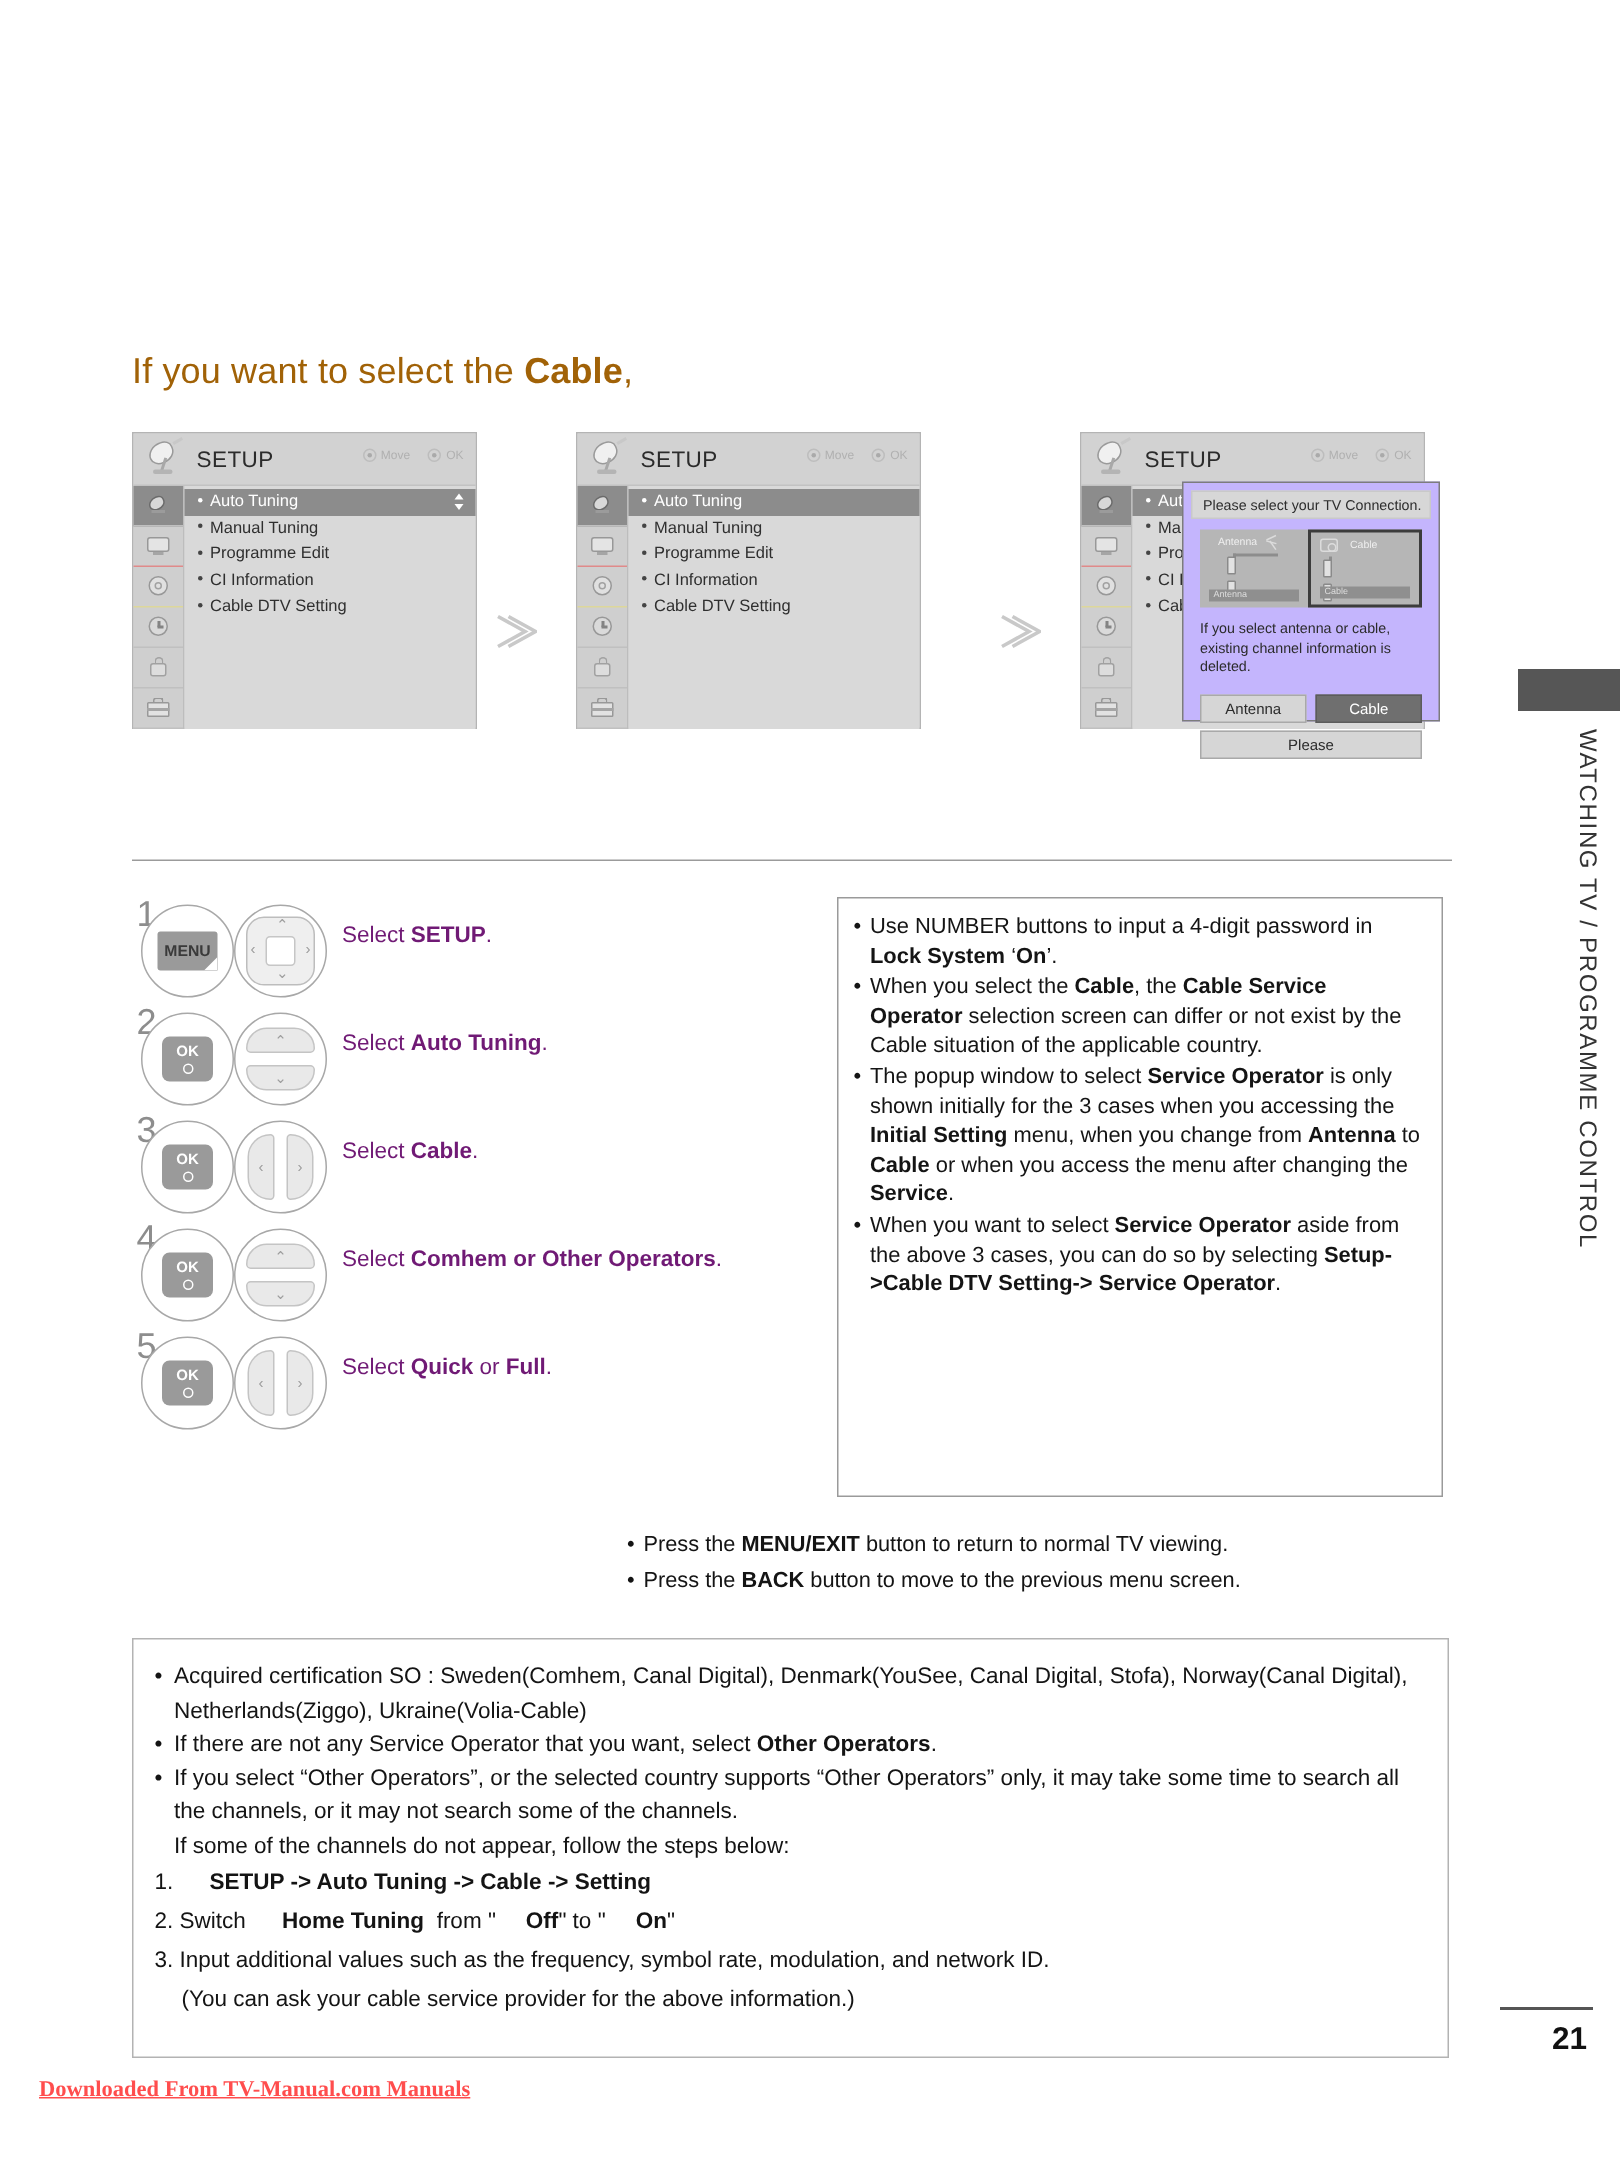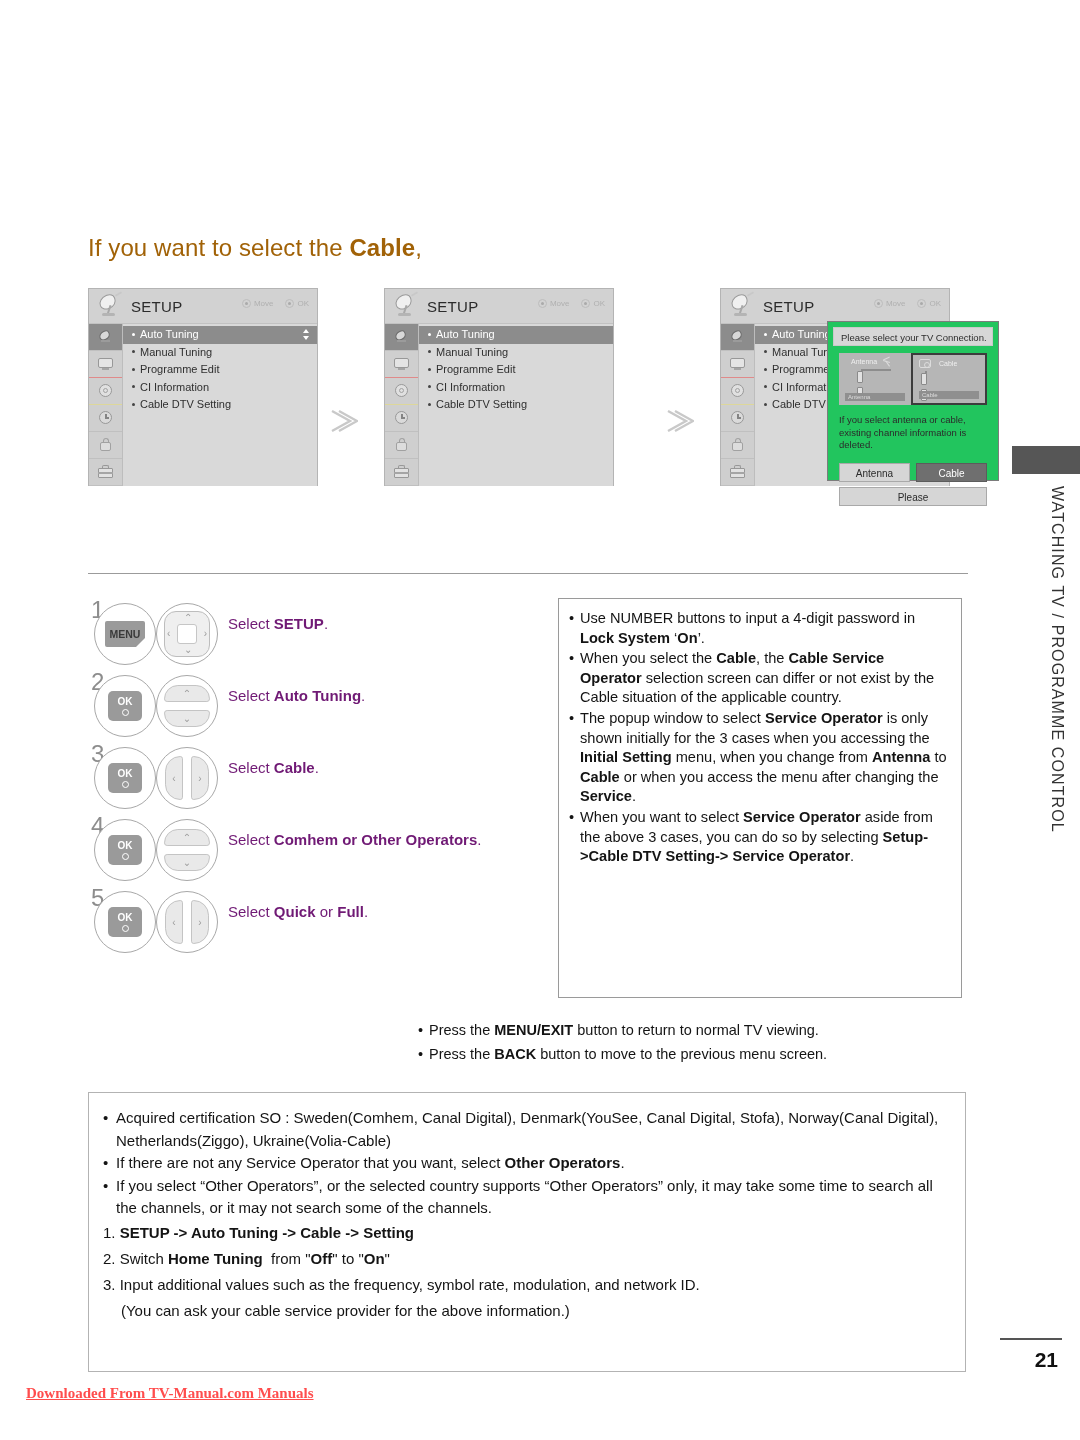--- a/index.html
+++ b/index.html
@@ -119,22 +119,22 @@
   
   .step-arrow {
     position:absolute; top:120px; width:30px; height:26px;
   }
   .step-arrow.a1 { left:240px; }
   .step-arrow.a2 { left:576px; }
   .step-arrow svg { display:block; }
 
   
   .popup-conn {
-    position:absolute; left:442px; top:32px; width:172px; height:160px;
-    background:#22c55e; border:1px solid #7c7c7c; z-index:6; padding:5px;
+    position:absolute; left:403px; top:32px; width:172px; height:160px;
+    background:#c4b5fd; border:1px solid #7c7c7c; z-index:6; padding:5px;
   }
   .pc-head {
     background:#d7d7d7; border:1px solid #c9c9c9; height:19px; line-height:19px;
     font-size:9.5px; color:#2d2d2d; padding-left:7px;
   }
   .pc-img {
     margin:7px 6px 0 6px; height:52px; background:#b6b6b6; position:relative; display:flex;
   }
   .pc-img .half { flex:1; position:relative; }
   .pc-img .half.cab { border:2px solid #3c3c3c; }
@@ -257,21 +257,21 @@
   .bottom-box {
     position:absolute; left:88px; top:1092px; width:878px; height:280px;
     border:1px solid #b3b3b3; background:#fff; padding:14px 16px 0 14px;
   }
   .bn-li { display:flex; font-size:15px; line-height:22.5px; color:#141414; }
   .bn-li .bl { width:13px; flex:none; }
   .bn-li .tx { flex:1; }
   .bn-li b { font-weight:700; }
   .bn-sub { font-size:15px; line-height:22.5px; color:#141414; padding-left:13px; }
   .bn-step { font-size:15px; line-height:26px; color:#141414; }
-  .bn-step b { font-weight:700; }
+  .bn-step b { font-weight:700;margin-left:20px; }
   .bn-step.indent { padding-left:18px; }
 
   
   .side-tab {
     position:absolute; right:0; top:446px; width:68px; height:28px; background:#565656;
   }
   .side-vert {
     position:absolute; right:14px; top:486px;
     writing-mode:vertical-rl; text-orientation:mixed;
     font-size:16px; letter-spacing:1.1px; color:#333;
@@ -703,20 +703,21 @@
     <span class="tx">Acquired certification SO : Sweden(Comhem, Canal Digital), Denmark(YouSee, Canal Digital, Stofa), Norway(Canal Digital), Netherlands(Ziggo), Ukraine(Volia-Cable)</span>
   </div>
   <div class="bn-li">
     <span class="bl">•</span>
     <span class="tx">If there are not any Service Operator that you want, select <b>Other Operators</b>.</span>
   </div>
   <div class="bn-li">
     <span class="bl">•</span>
     <span class="tx">If you select “Other Operators”, or the selected country supports “Other Operators” only, it may take some time to search all the channels, or it may not search some of the channels.</span>
   </div>
+  <div class="bn-sub">If some of the channels do not appear, follow the steps below:</div>
   <div class="bn-step">1. <b>SETUP -&gt; Auto Tuning -&gt; Cable -&gt; Setting</b></div>
   <div class="bn-step">2. Switch <b>Home Tuning</b>&nbsp; from "<b>Off</b>" to "<b>On</b>"</div>
   <div class="bn-step">3. Input additional values such as the frequency, symbol rate, modulation, and network ID.</div>
   <div class="bn-step indent">(You can ask your cable service provider for the above information.)</div>
 </div>
 
 <div class="side-tab"></div>
 <div class="side-vert">WATCHING TV / PROGRAMME CONTROL</div>
 
 <div class="page-rule"></div>

